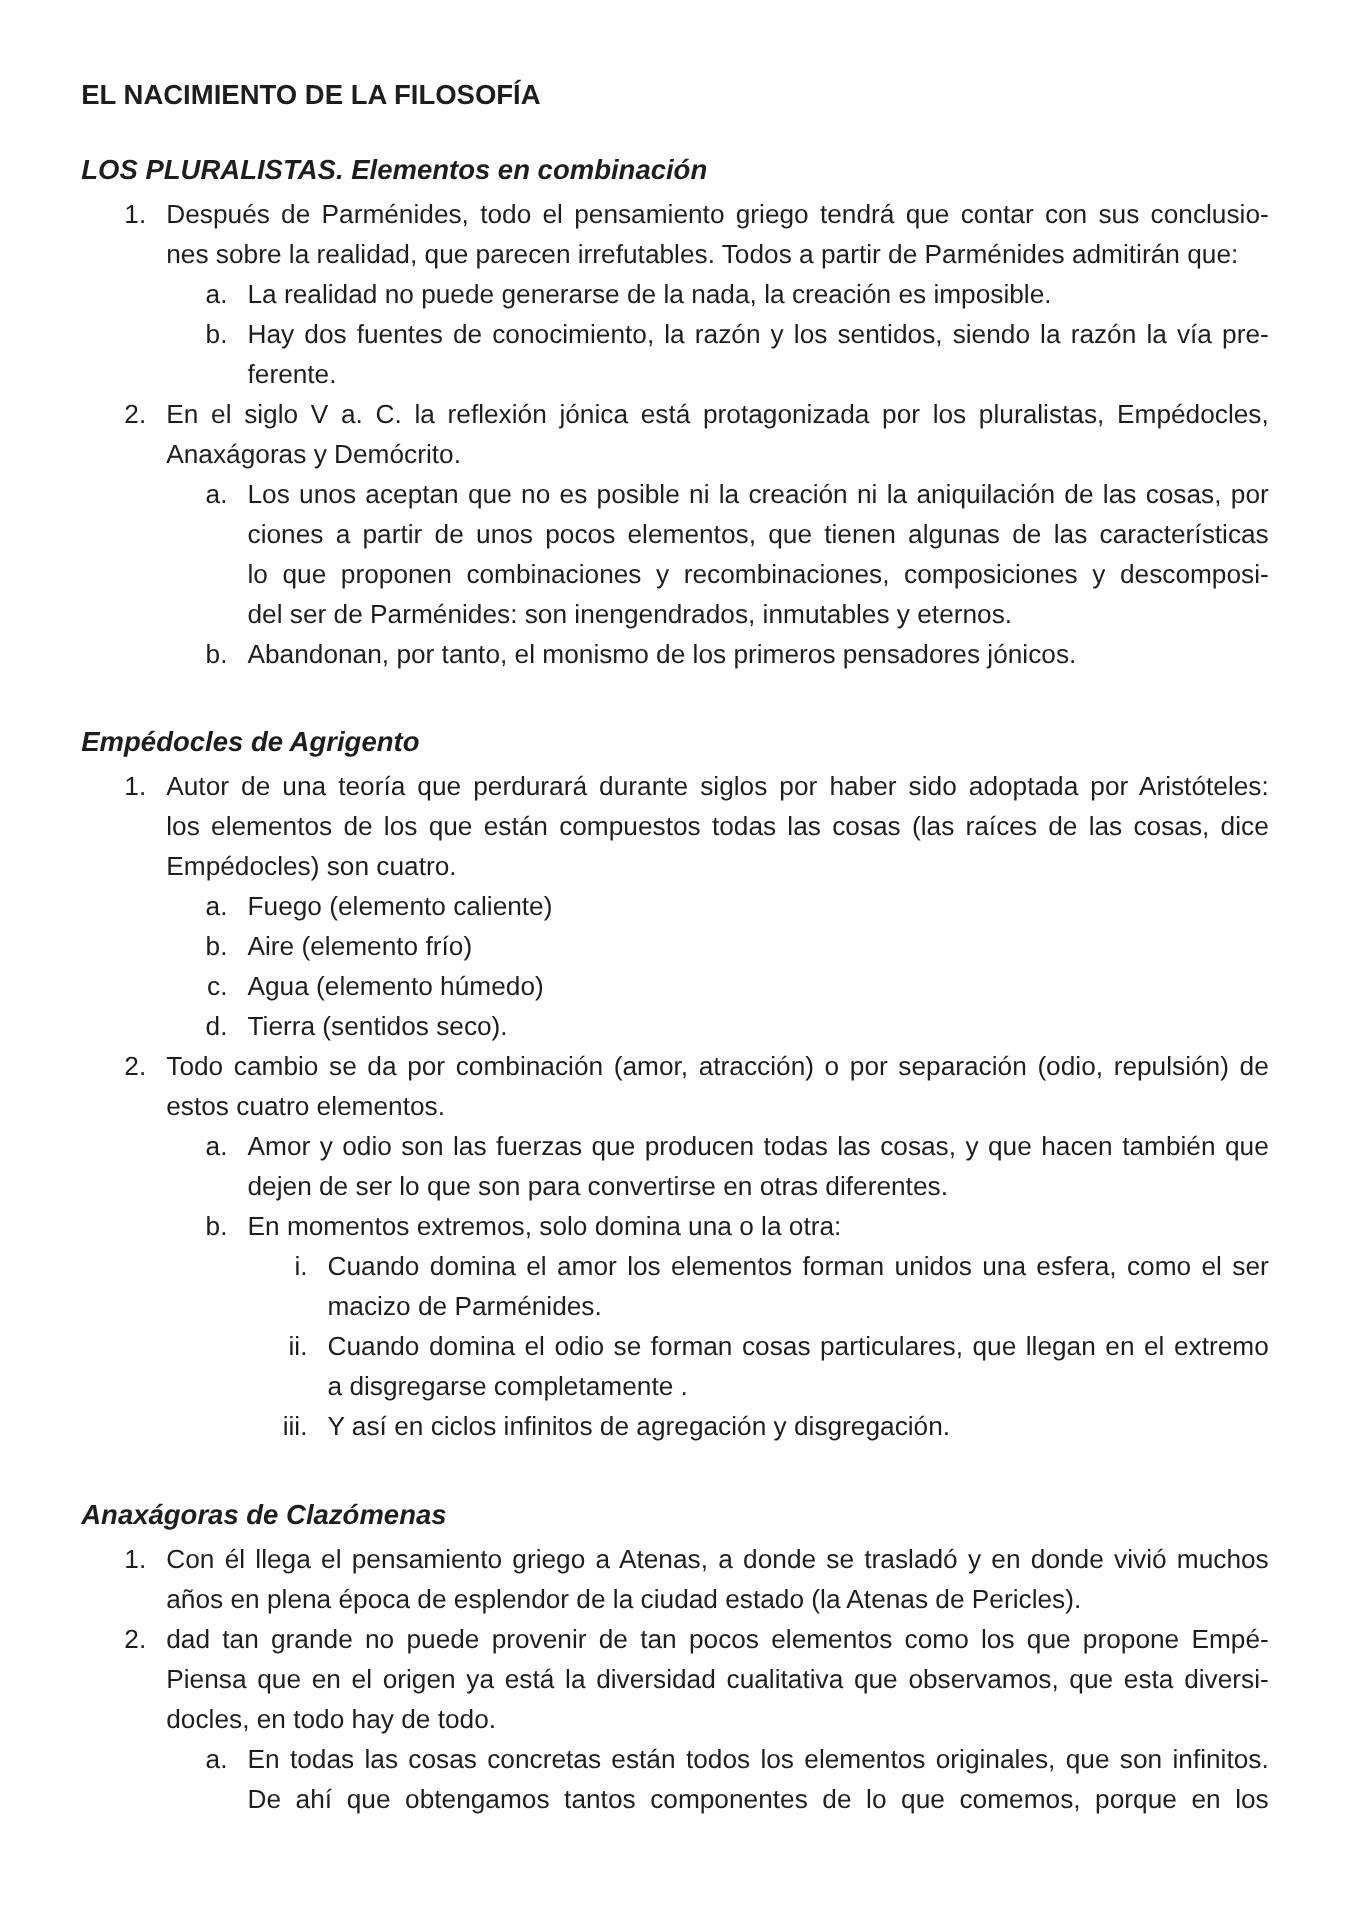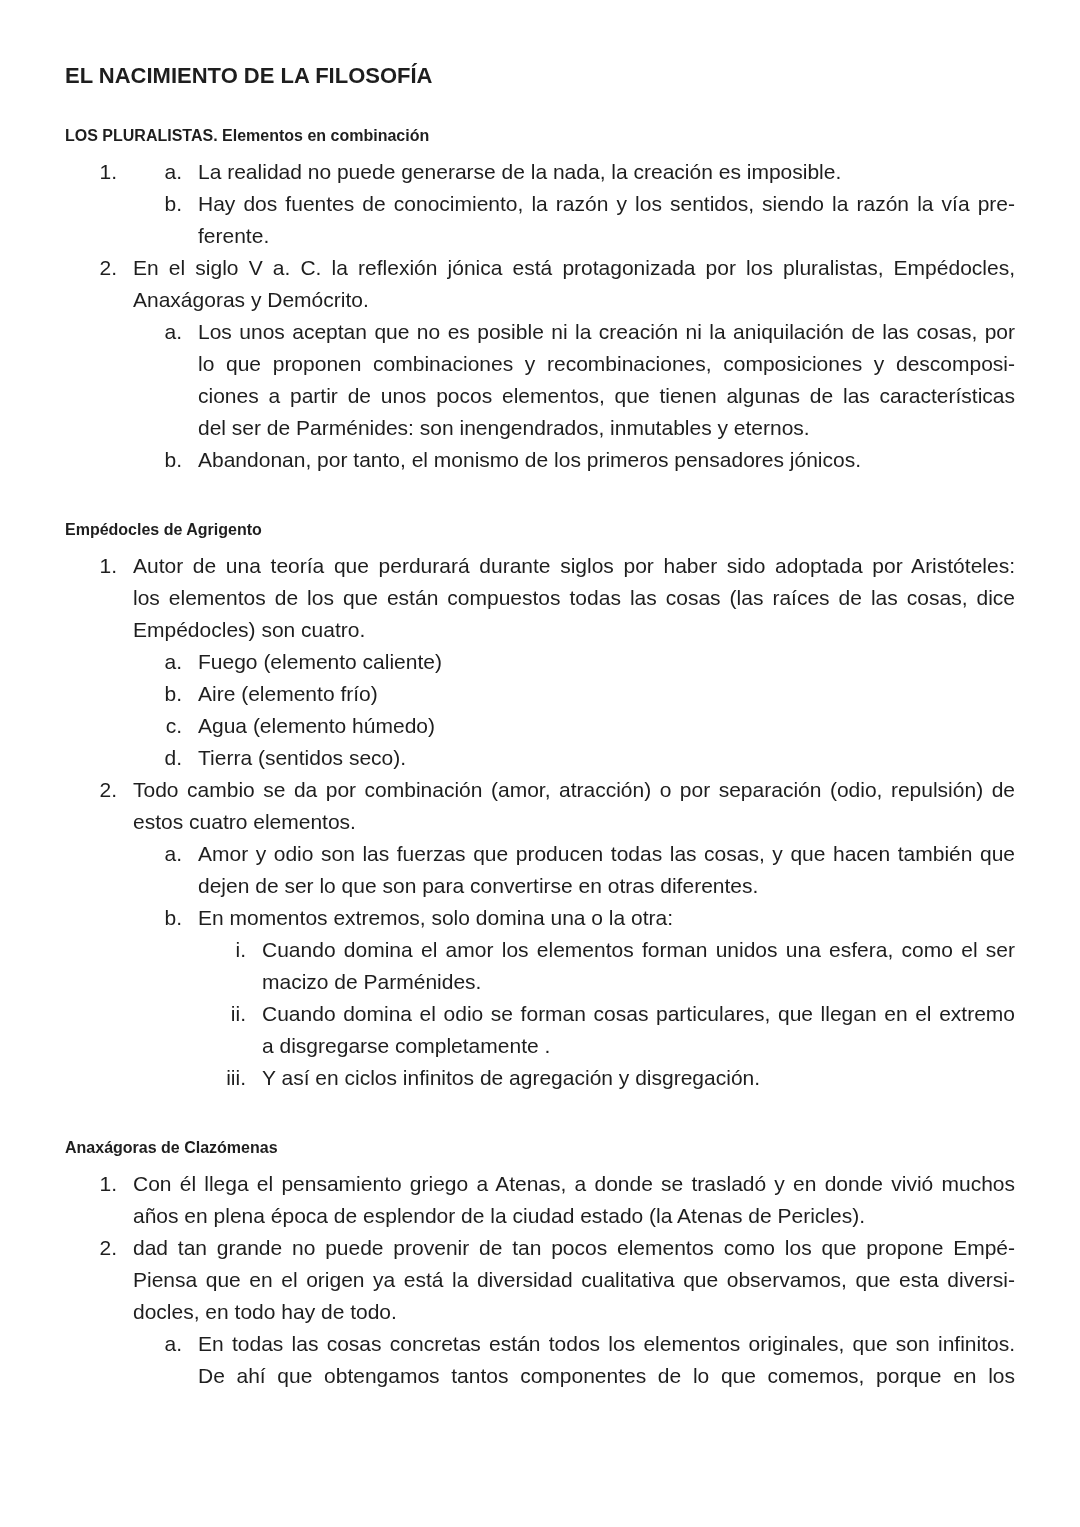--- a/index.html
+++ b/index.html
@@ -24,23 +24,24 @@
     margin: 0;
     padding: 0 65px 0 65px;
     font-size: 22px;
     font-weight: 700;
     line-height: 28px;
   }
   .section { margin: 0; }
   .heading {
     margin: 0;
     padding: 40px 65px 6px 65px;
-    font-size: 16px;
+    font-size: 22px;
     font-weight: 700;
     line-height: 28px;
+    font-style: italic;
   }
   .section:first-of-type .heading {
     padding-top: 32px;
   }
   .list { margin: 0; }
   .item {
     position: relative;
     font-size: 21px;
     line-height: 32px;
     margin-right: 65px;
@@ -69,40 +70,42 @@
 <body style="background: rgb(255, 255, 255);">
 
 <div class="doc" style="color: rgb(30, 30, 30);">
   <h1 class="title">EL NACIMIENTO DE LA FILOSOFÍA</h1>
 
   <div class="section">
     <h2 class="heading">LOS PLURALISTAS. Elementos en combinación</h2>
     <div class="list">
         <div class="item l1">
           <span class="marker">1.</span>
+          <div class="line">Después de Parménides, todo el pensamiento griego tendrá que contar con sus conclusio-</div>
+          <div class="line last">nes sobre la realidad, que parecen irrefutables. Todos a partir de Parménides admitirán que:</div>
         </div>
         <div class="item l2">
           <span class="marker">a.</span>
           <div class="line last">La realidad no puede generarse de la nada, la creación es imposible.</div>
         </div>
         <div class="item l2">
           <span class="marker">b.</span>
           <div class="line">Hay dos fuentes de conocimiento, la razón y los sentidos, siendo la razón la vía pre-</div>
           <div class="line last">ferente.</div>
         </div>
         <div class="item l1">
           <span class="marker">2.</span>
           <div class="line">En el siglo V a. C. la reflexión jónica está protagonizada por los pluralistas, Empédocles,</div>
           <div class="line last">Anaxágoras y Demócrito.</div>
         </div>
         <div class="item l2">
           <span class="marker">a.</span>
           <div class="line">Los unos aceptan que no es posible ni la creación ni la aniquilación de las cosas, por</div>
+          <div class="line">ciones a partir de unos pocos elementos, que tienen algunas de las características</div>
           <div class="line">lo que proponen combinaciones y recombinaciones, composiciones y descomposi-</div>
-          <div class="line">ciones a partir de unos pocos elementos, que tienen algunas de las características</div>
           <div class="line last">del ser de Parménides: son inengendrados, inmutables y eternos.</div>
         </div>
         <div class="item l2">
           <span class="marker">b.</span>
           <div class="line last">Abandonan, por tanto, el monismo de los primeros pensadores jónicos.</div>
         </div>
       </div>
   </div>
 
   <div class="section">

